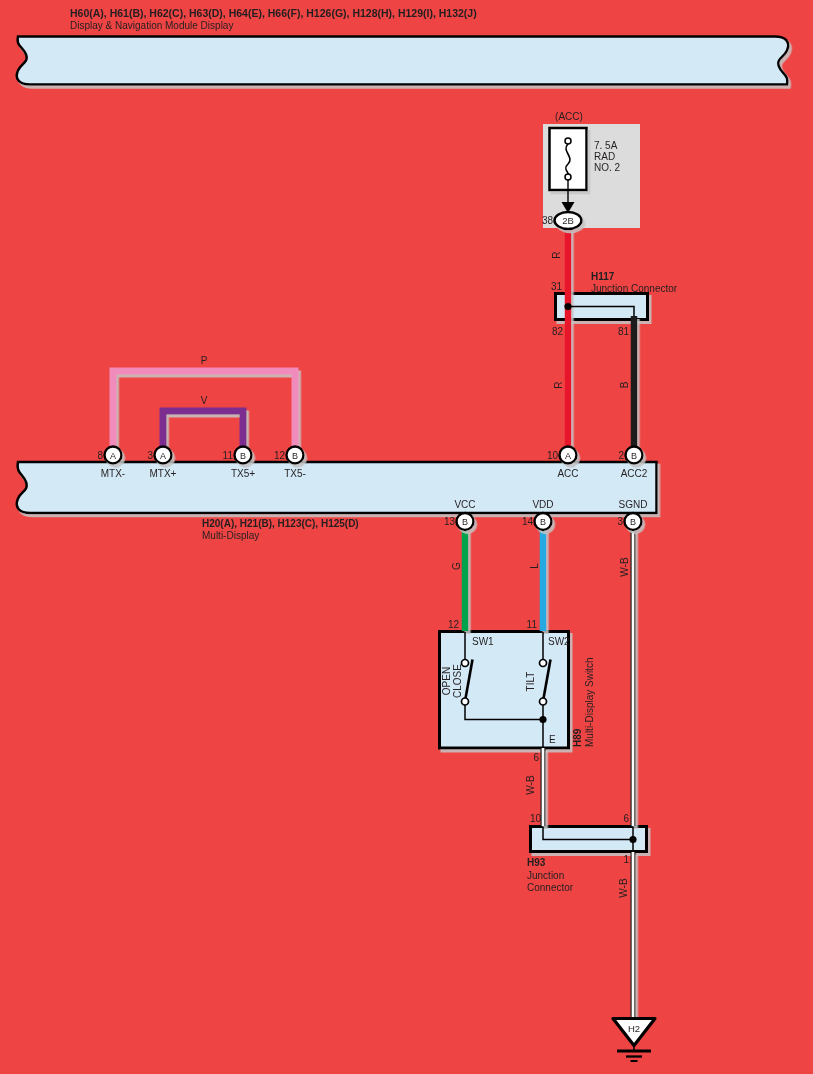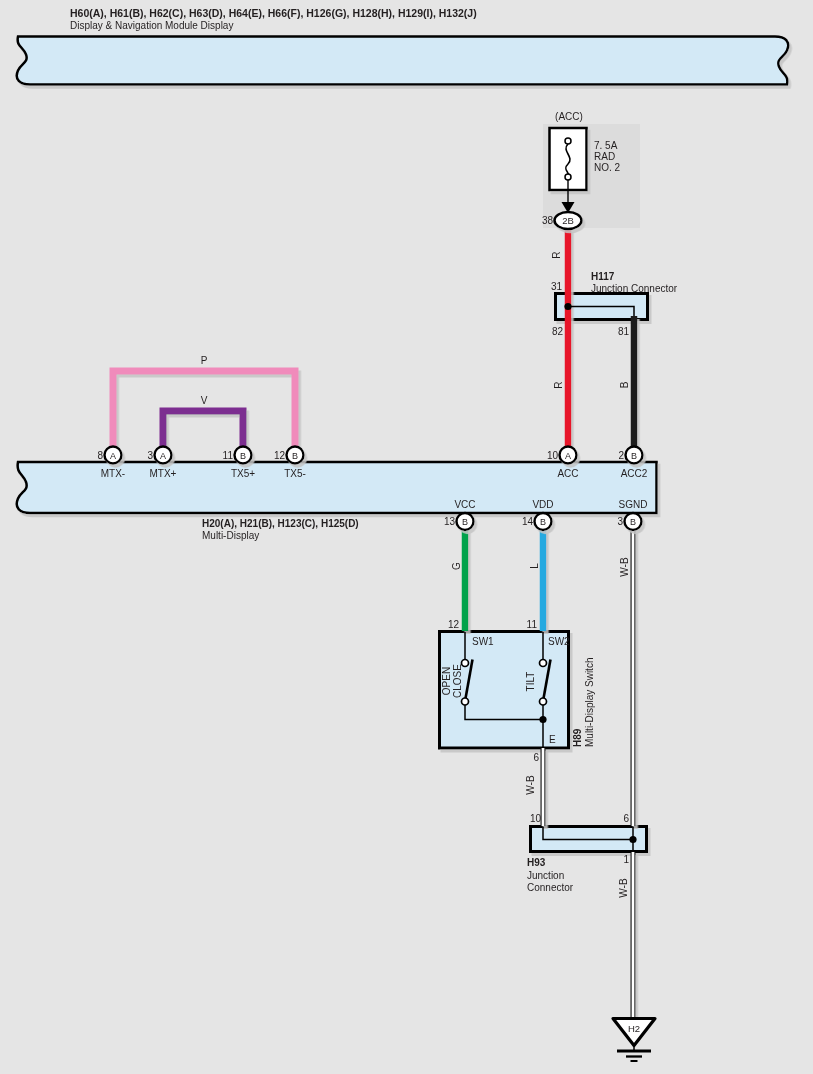--- a/index.html
+++ b/index.html
@@ -1,16 +1,16 @@
 <!DOCTYPE html>
 <html><head>
 <meta charset="utf-8">
 <style>
   html,body{margin:0;padding:0;background:#ffffff;}
-  #page{position:relative;width:813px;height:1074px;background:#e5e5e5;overflow:hidden;}
+  #page{position:relative;width:813px;height:1074px;background:#ef4444;overflow:hidden;}
   svg text{font-family:"Liberation Sans","DejaVu Sans",sans-serif;font-size:10px;fill:#231f20;}
   svg text.b{font-weight:bold;}
   svg text.s9{font-size:9px;}
   svg text.s95{font-size:9.5px;}
   svg text.s105{font-size:10.5px;}
 </style>
 </head>
 <body>
 
 <div id="page">

